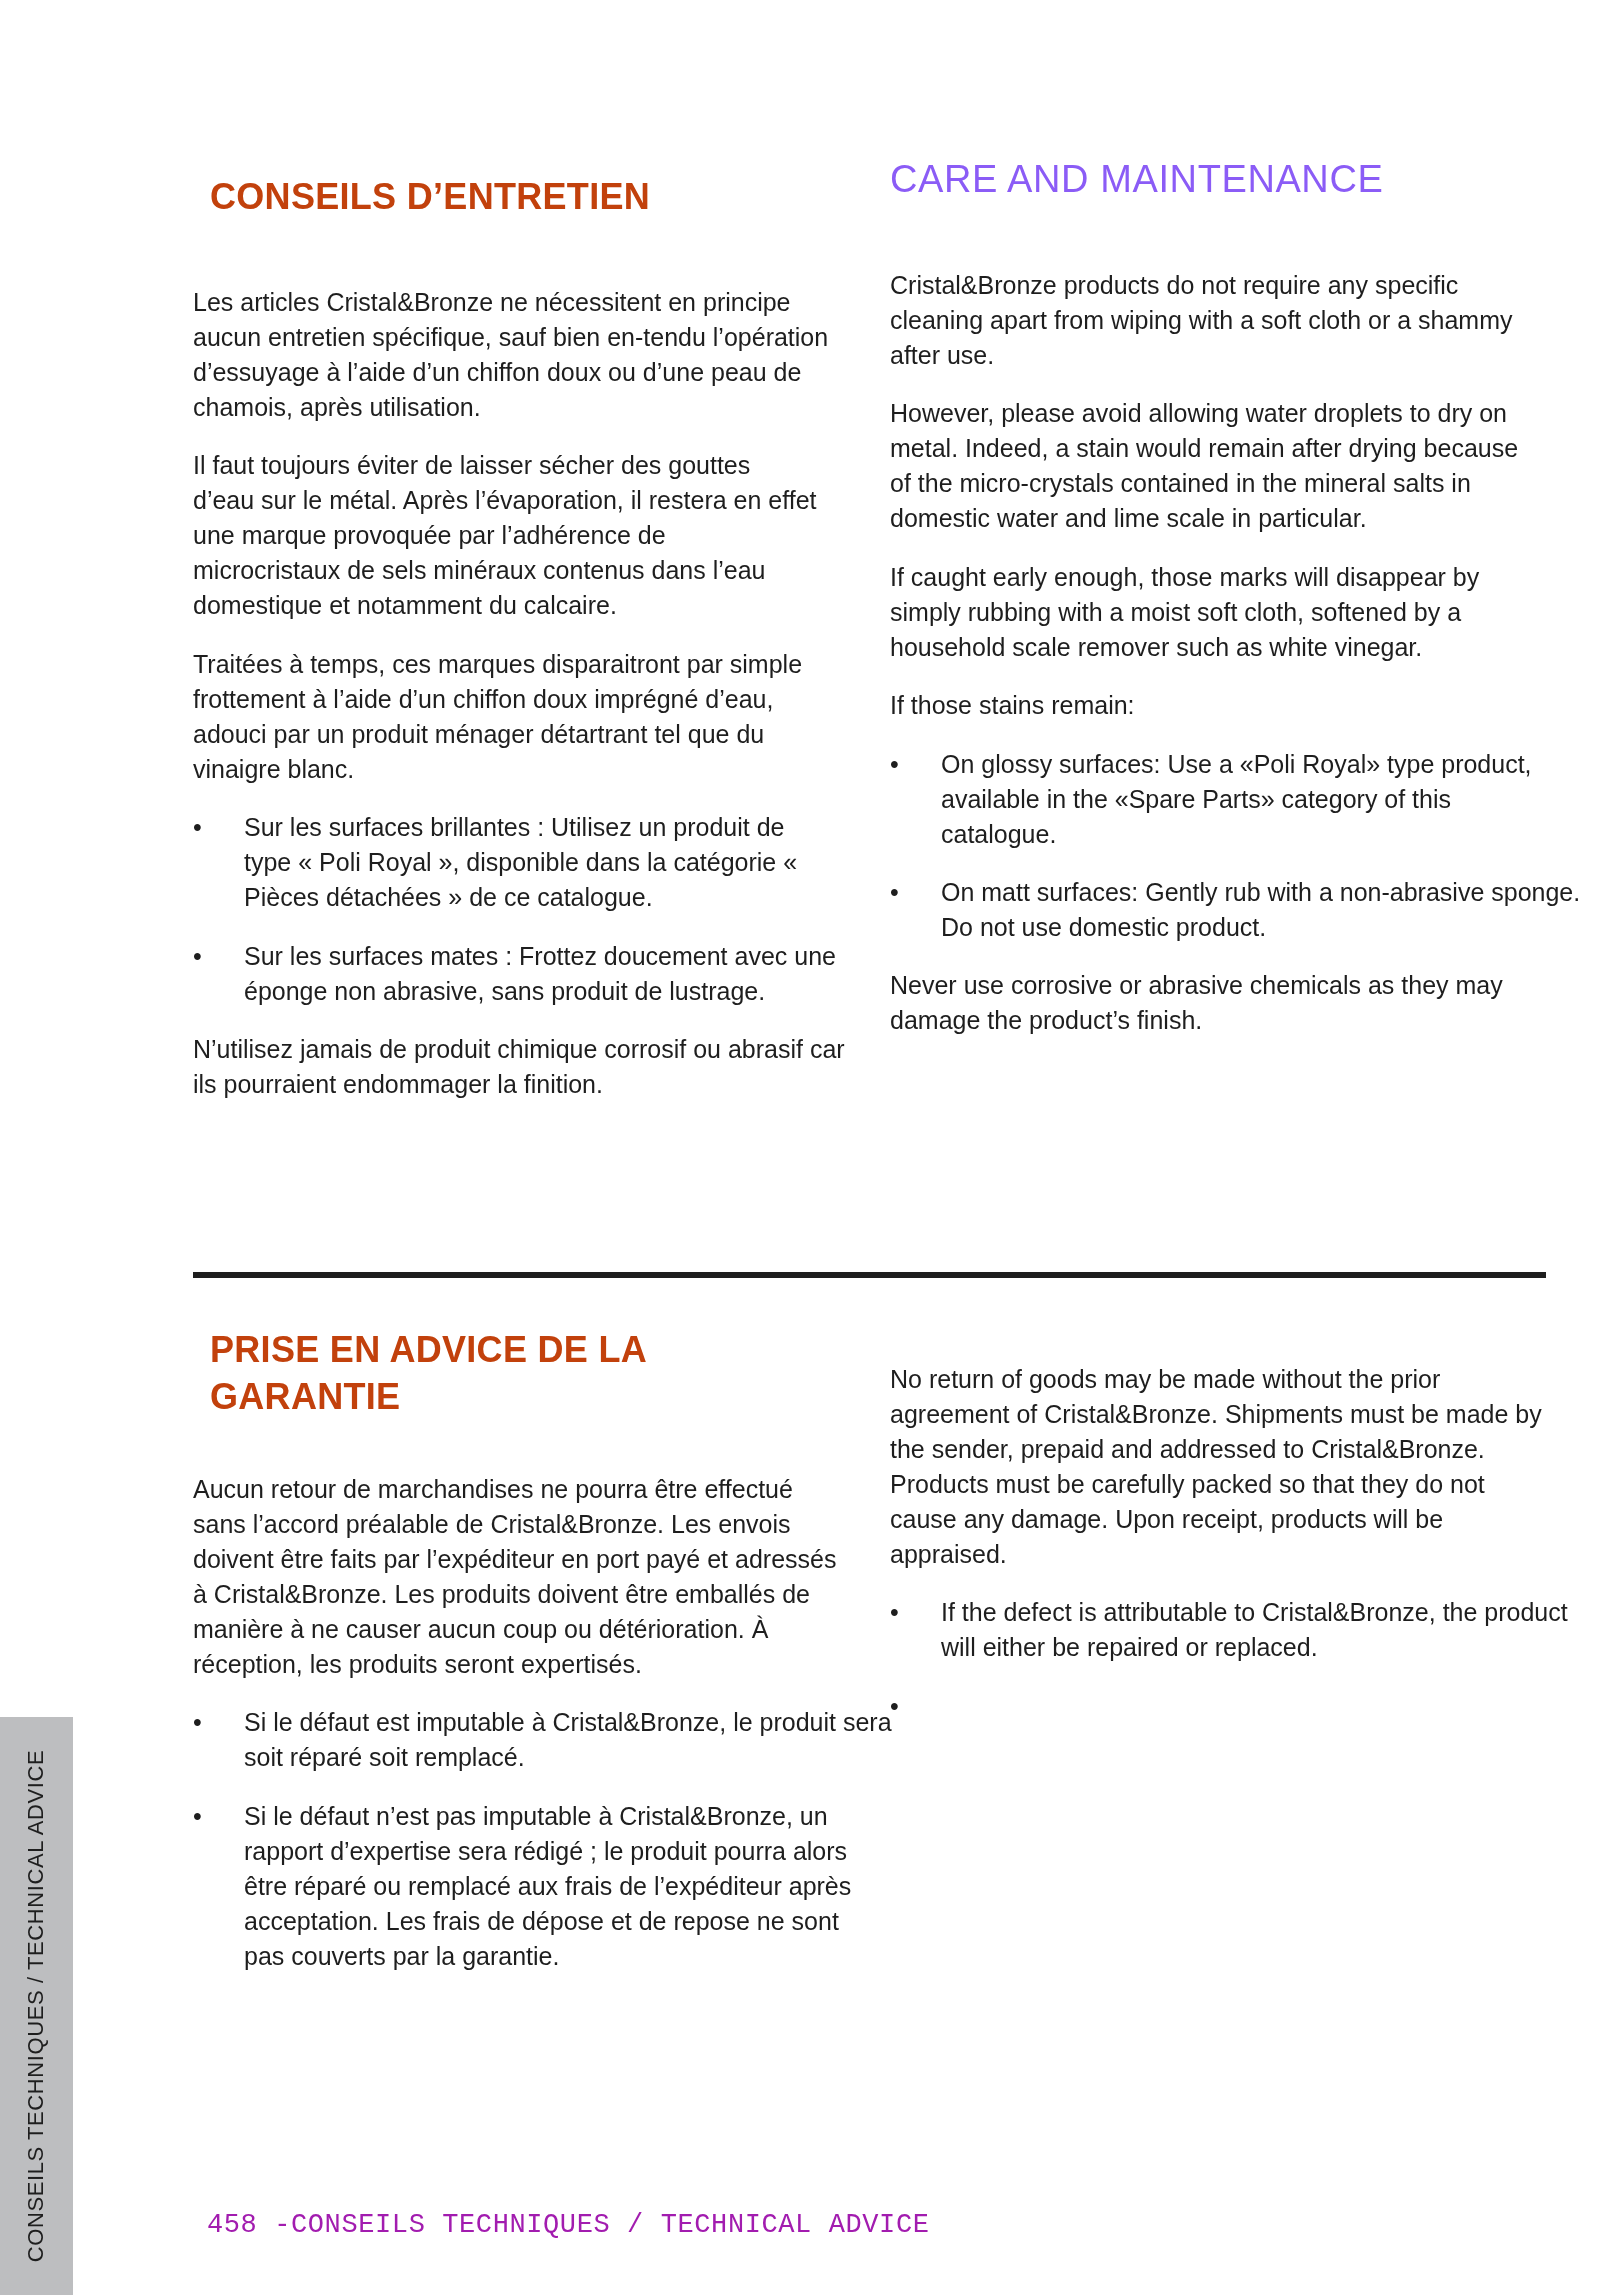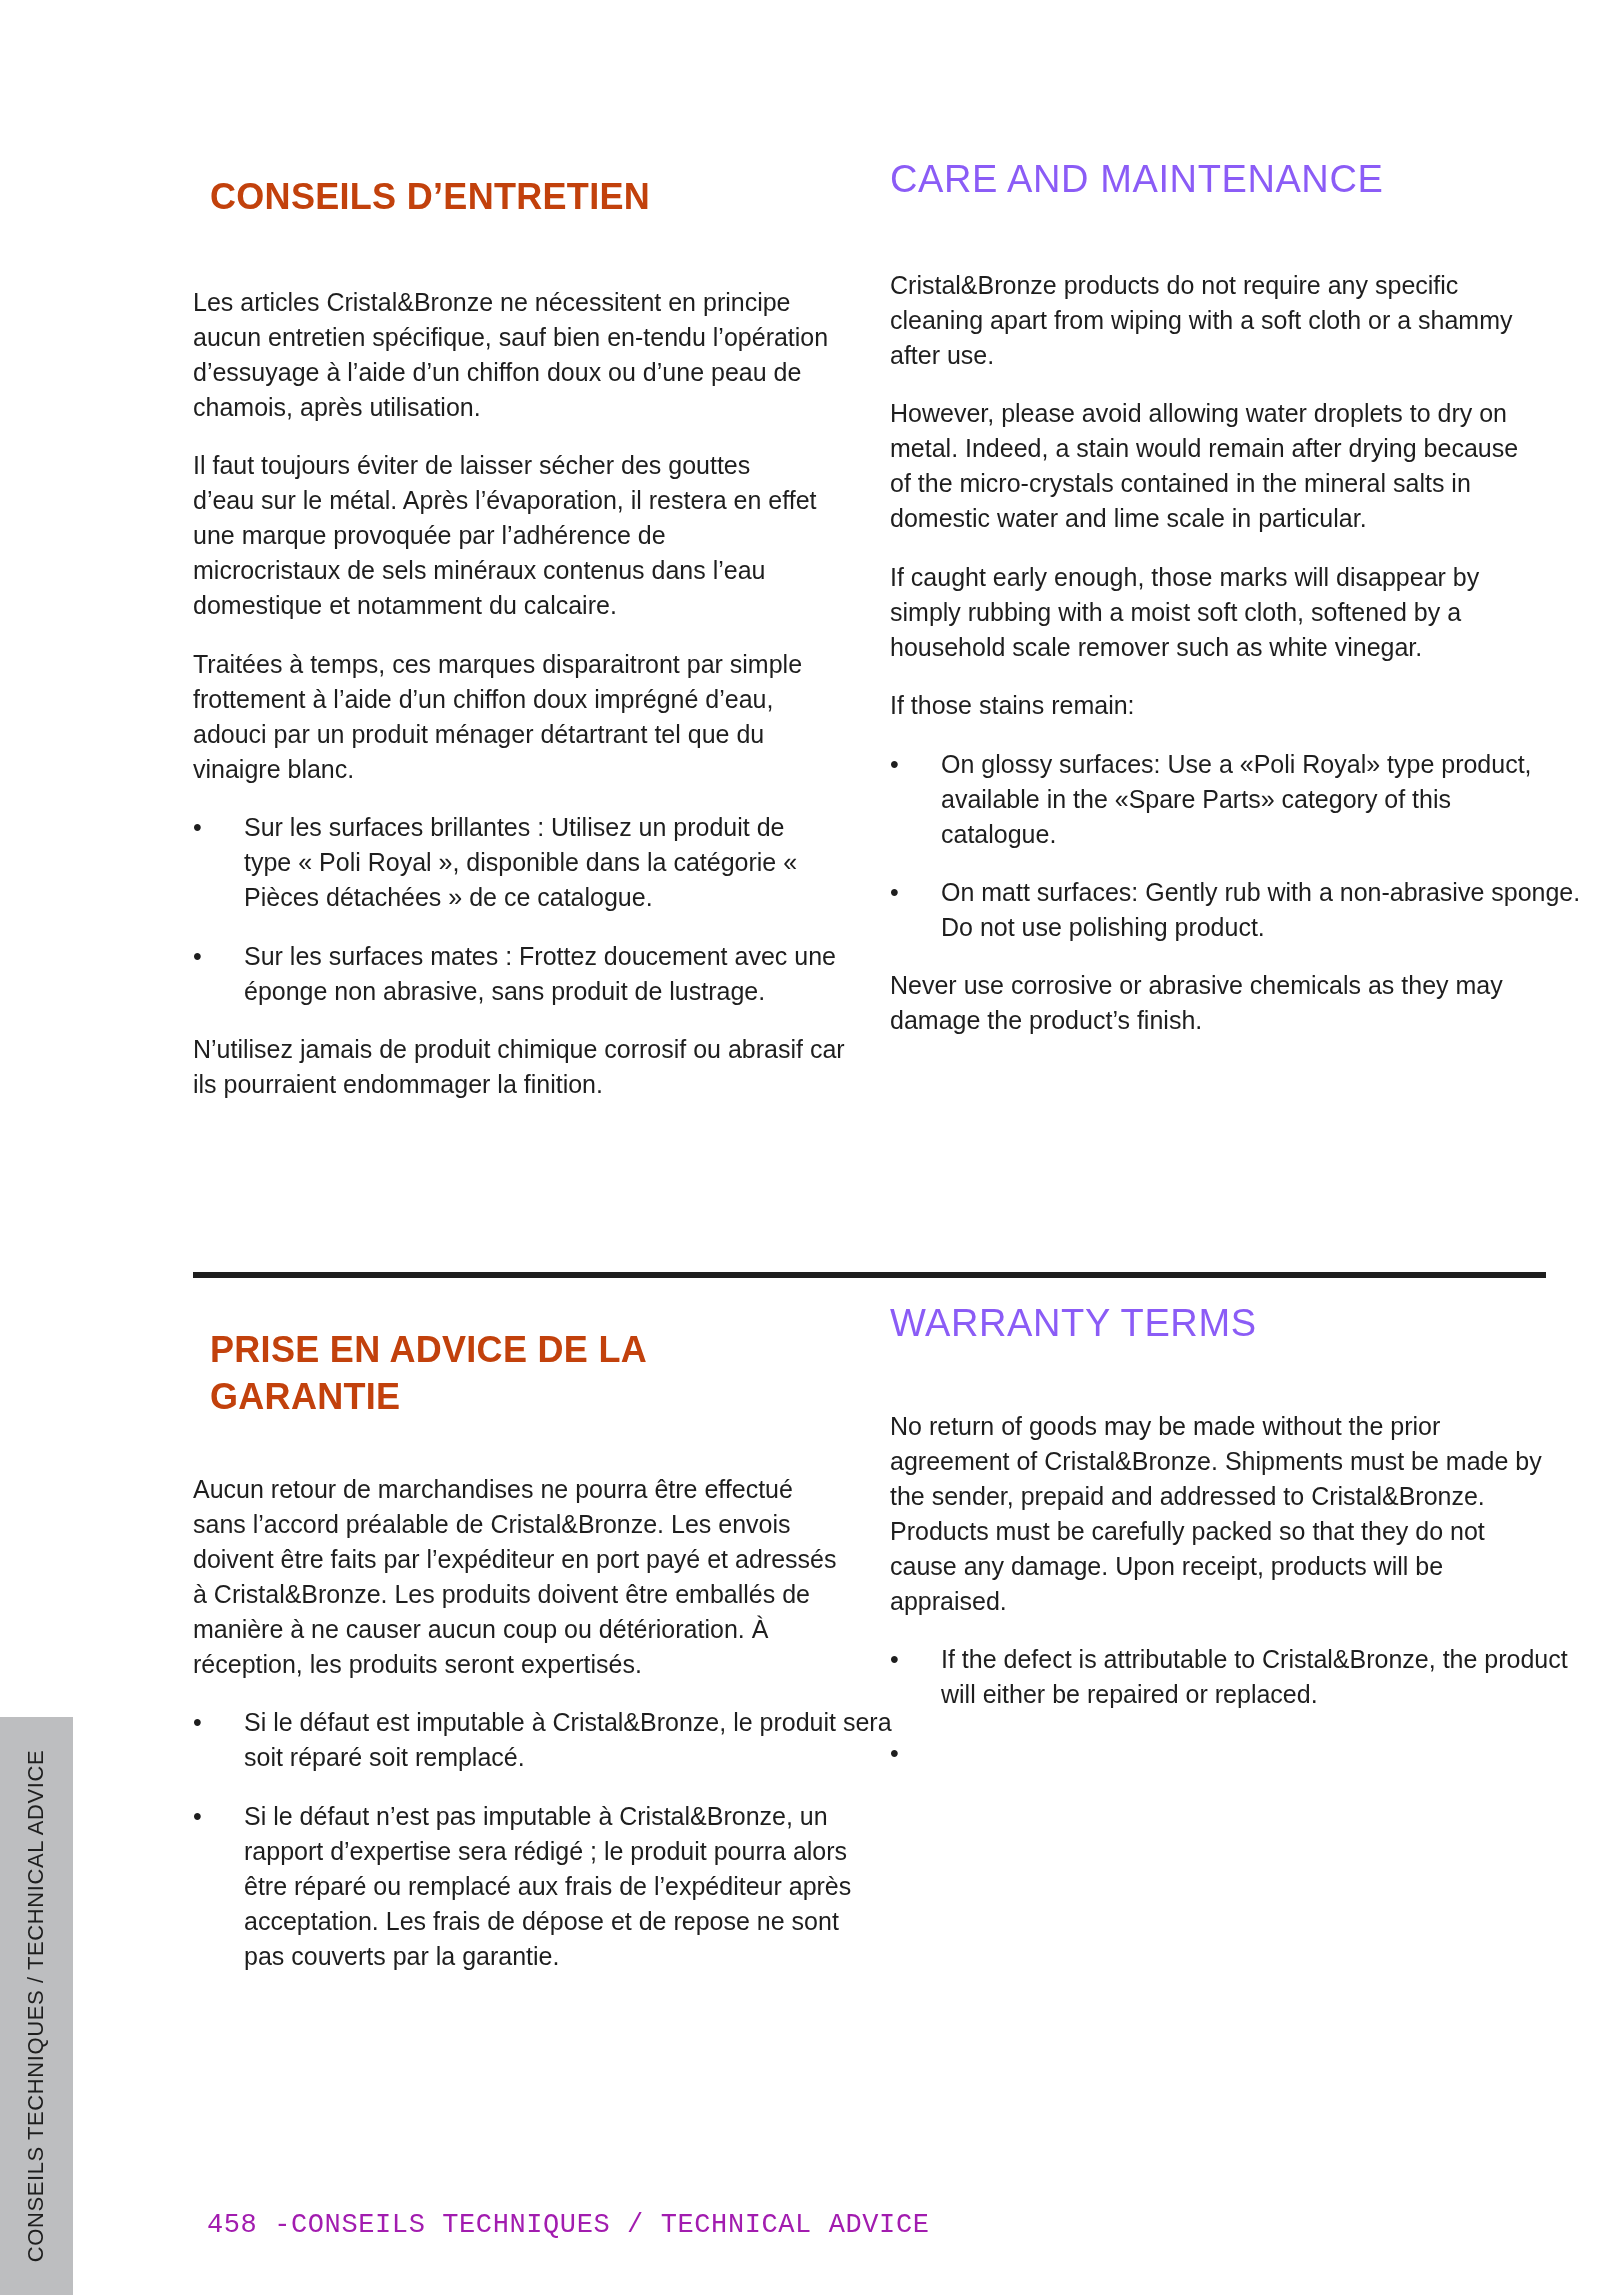--- a/index.html
+++ b/index.html
@@ -137,21 +137,21 @@
     <p style="width:653px;">However, please avoid allowing water droplets to dry on metal. Indeed, a stain would remain after drying because of the micro-crystals contained in the mineral salts in domestic water and lime scale in particular.</p>
     <p style="width:656px;">If caught early enough, those marks will disappear by simply rubbing with a moist soft cloth, softened by a household scale remover such as white vinegar.</p>
     <p>If those stains remain:</p>
     <ul>
       <li style="width:608px;">
         <span class="bullet">•</span>
         <span>On glossy surfaces: Use a «Poli Royal» type product, available in the «Spare Parts» category of this catalogue.</span>
       </li>
       <li style="width:656px;">
         <span class="bullet">•</span>
-        <span>On matt surfaces: Gently rub with a non-abrasive sponge. Do not use polishing product.</span>
+        <span>On matt surfaces: Gently rub with a non-abrasive sponge. Do not use domestic product.</span>
       </li>
     </ul>
     <p style="width:650px;">Never use corrosive or abrasive chemicals as they may damage the product’s finish.</p>
   </div>
 </section>
 
 <div class="divider"></div>
 
 <section class="col col-left" style="top:1309px;">
   <h1 class="h-fr">
@@ -167,21 +167,20 @@
       </li>
       <li style="width:634px;">
         <span class="bullet">•</span>
         <span>Si le défaut n’est pas imputable à Cristal&amp;Bronze, un rapport d’expertise sera rédigé ;  le produit pourra alors être réparé ou remplacé aux frais de l’expéditeur après acceptation. Les frais de dépose et de repose ne sont pas couverts par la garantie.</span>
       </li>
     </ul>
   </div>
 </section>
 
 <section class="col col-right" style="top:1300px;">
-  <h1 class="h-en">WARRANTY TERMS</h1>
   <div class="body" style="margin-top:62px;">
     <p style="width:656px;">No return of goods may be made without the prior agreement of Cristal&amp;Bronze. Shipments must be made by the sender, prepaid and addressed to Cristal&amp;Bronze. Products must be carefully packed so that they do not cause any damage. Upon receipt, products will be appraised.</p>
     <ul>
       <li style="width:653px;">
         <span class="bullet">•</span>
         <span>If the defect is attributable to Cristal&amp;Bronze, the product will either be repaired or replaced.</span>
       </li>
       <li style="width:650px;">
         <span class="bullet">•</span>
       </li>

